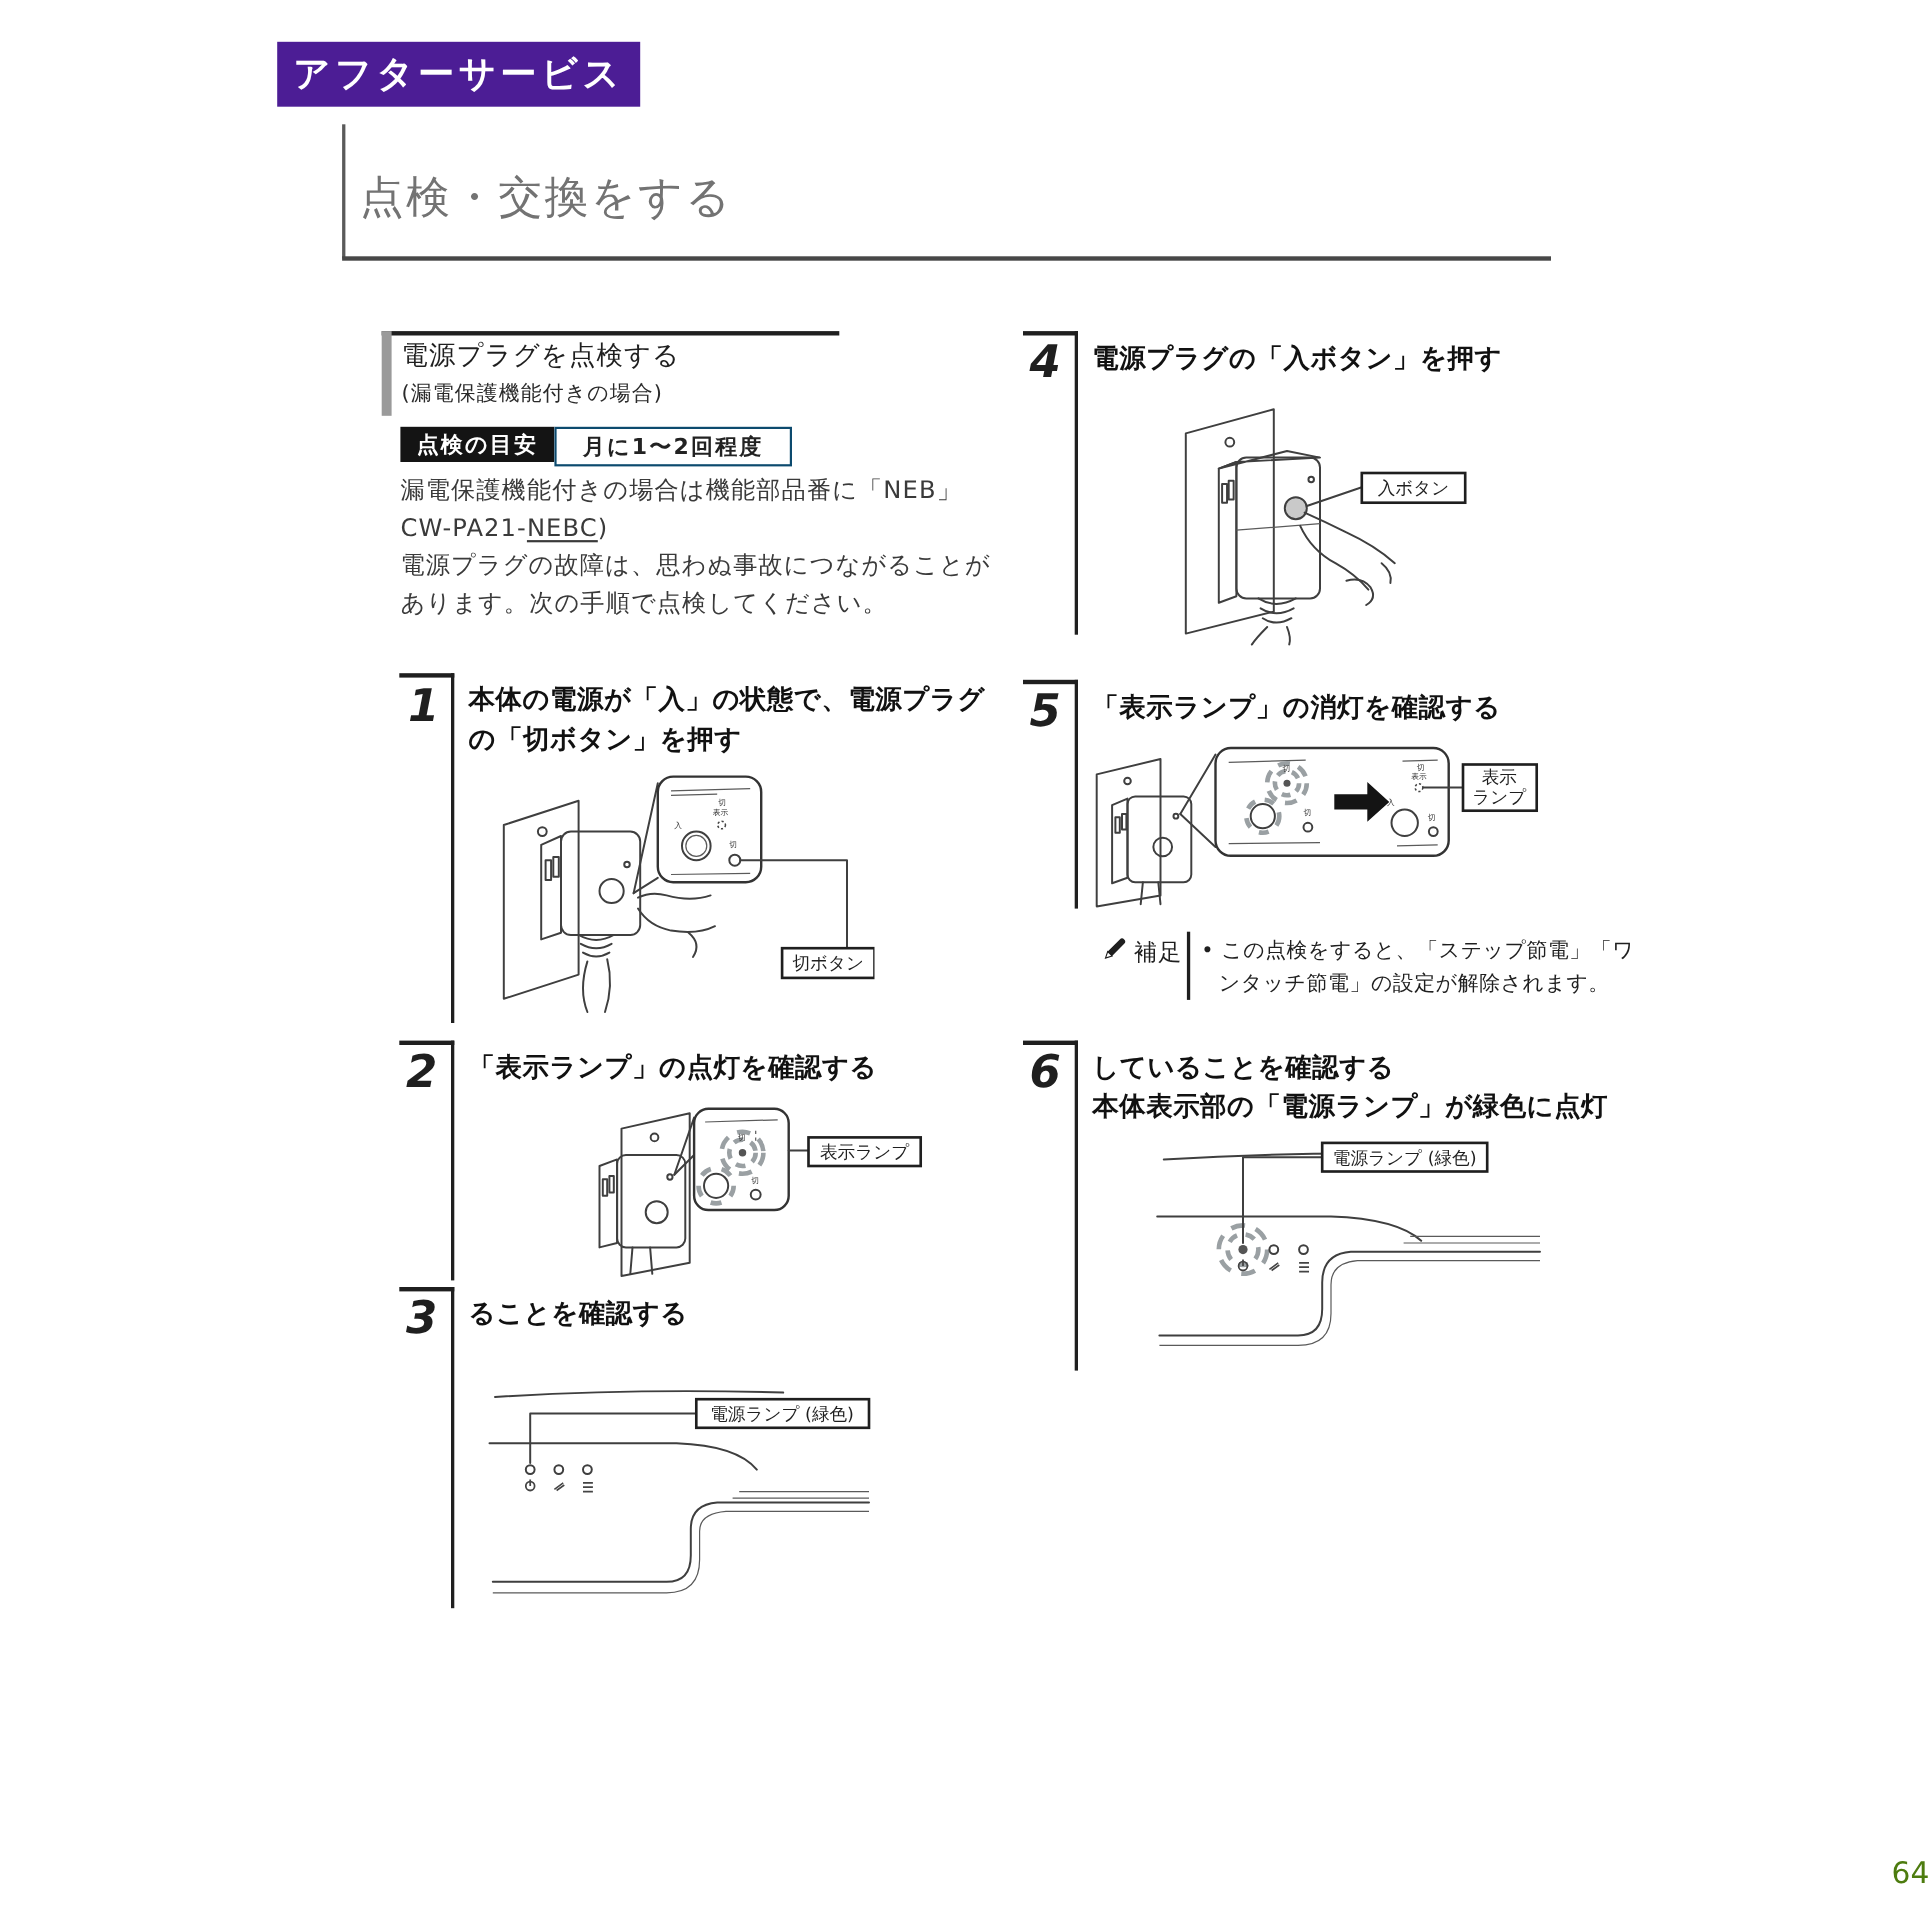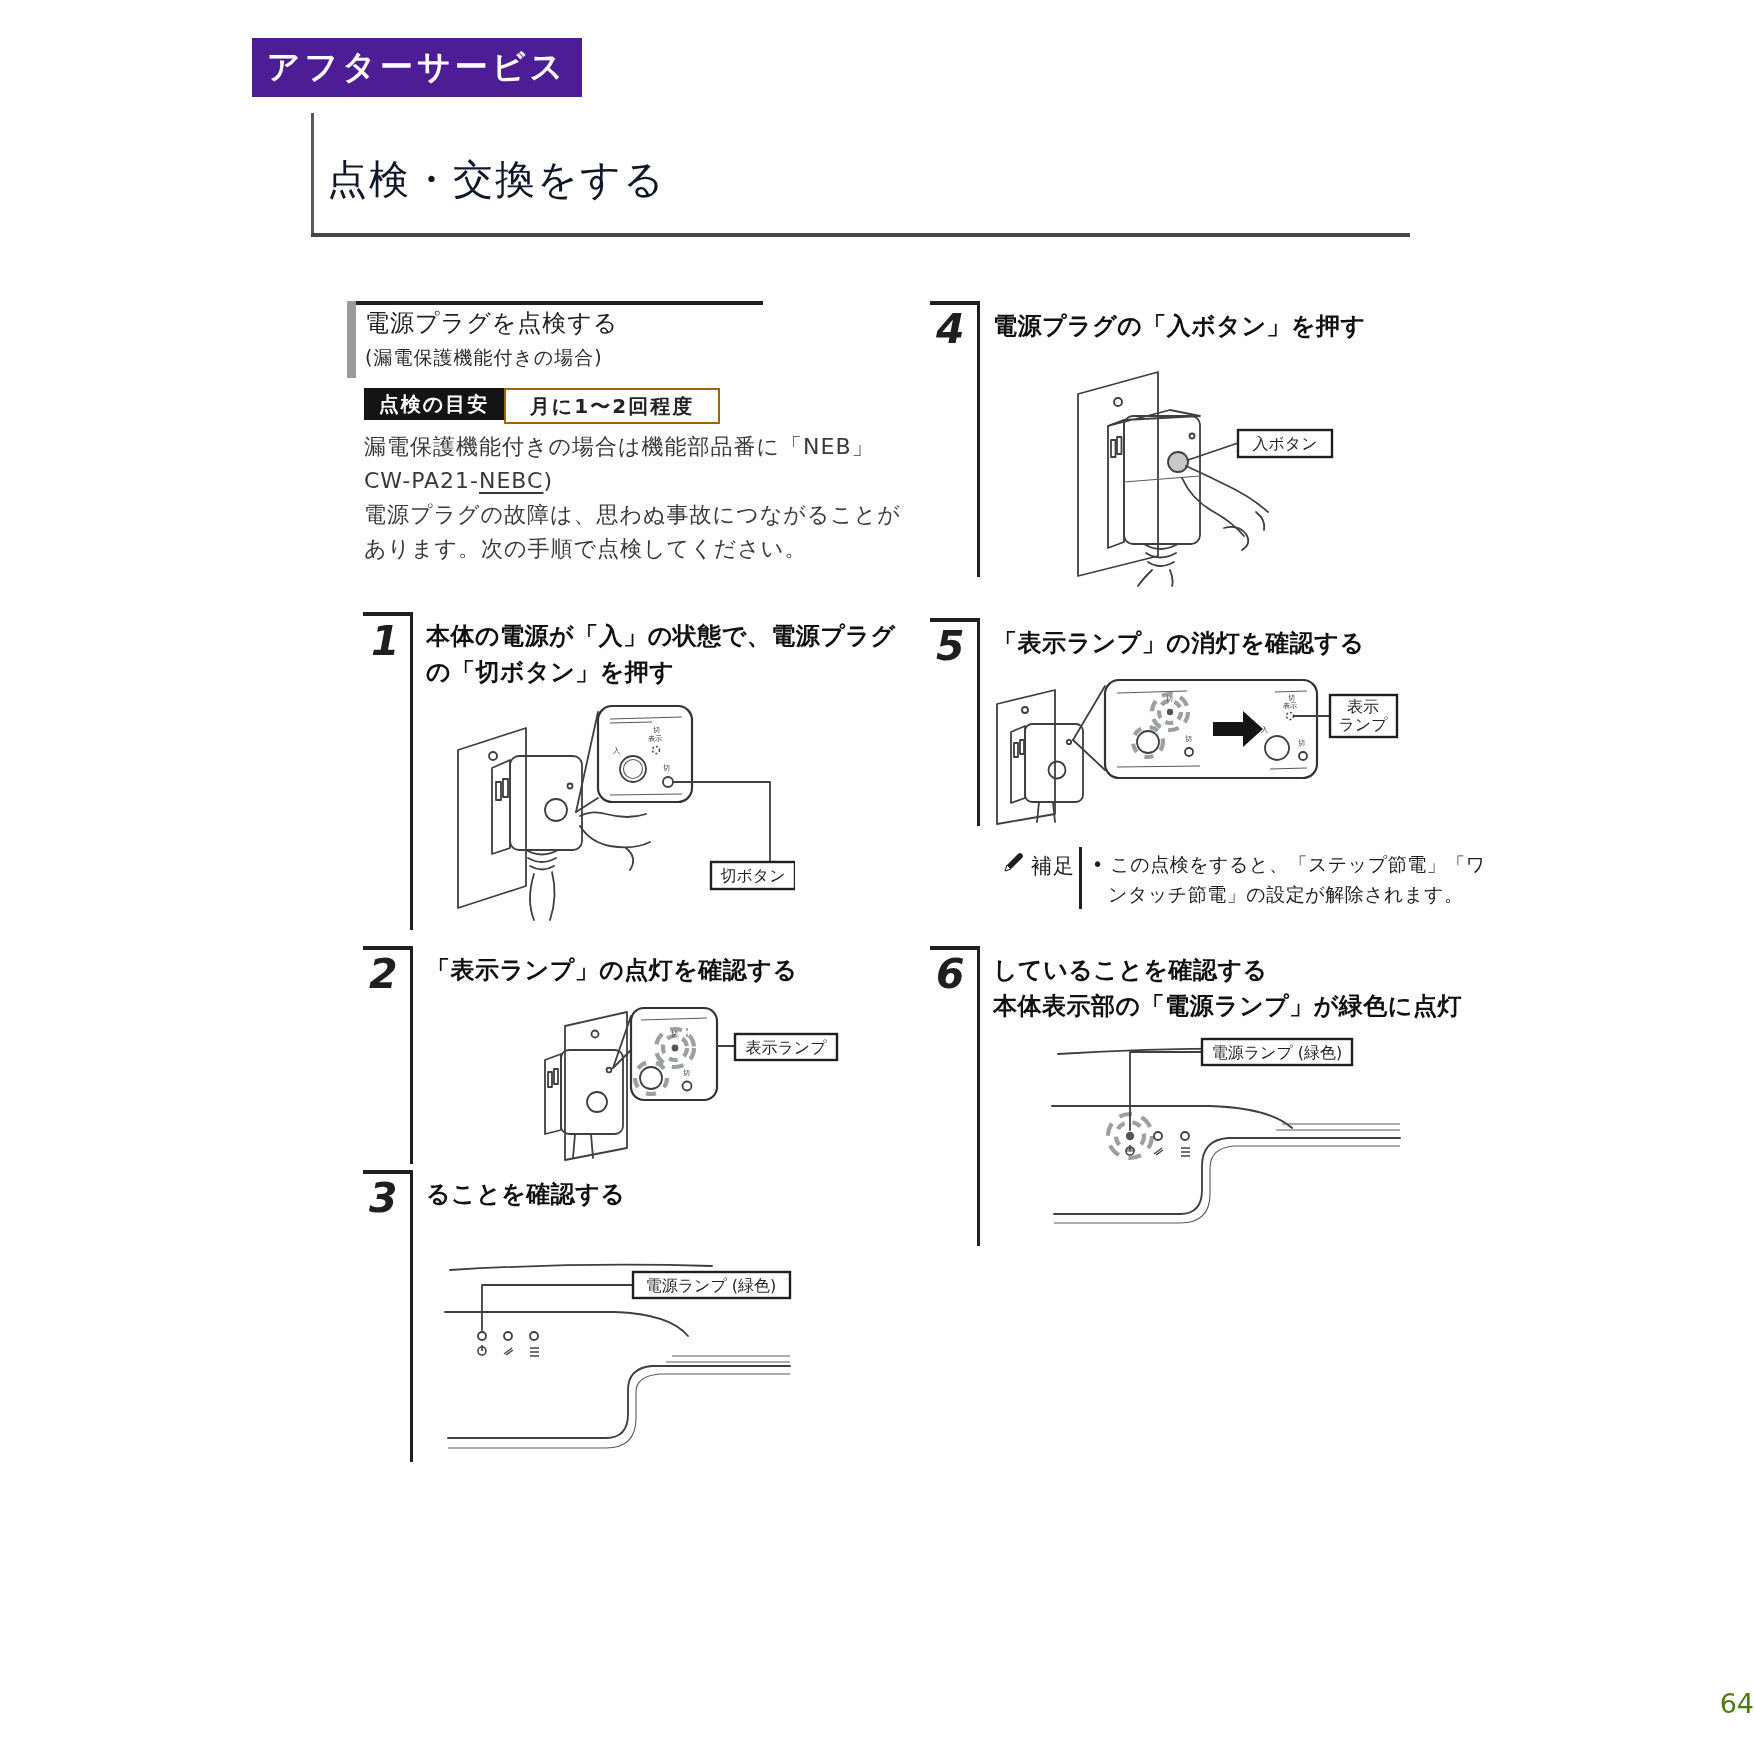--- a/index.html
+++ b/index.html
@@ -3,32 +3,32 @@
 <meta charset="utf-8">
 <style>
   html,body{margin:0;padding:0;background:#fff;}
   .page{position:relative;width:1754px;height:1754px;background:#ffffff;
         font-family:"DejaVu Sans",sans-serif;color:#222;overflow:hidden;}
   .abs{position:absolute;}
   .nowrap{white-space:nowrap;}
 
   .badge{background:#4c1d95;color:#fff;font-weight:bold;font-size:33px;
          display:flex;align-items:center;justify-content:center;letter-spacing:4px;}
-  .title{font-size:40px;color:#0f172a;letter-spacing:2px;}
+  .title{font-size:40px;color:#737373;letter-spacing:2px;}
   .title-vline{background:#5a5a5a;}
   .title-rule{background:#474747;}
 
   .sec-topline{background:#1f1f1f;}
   .sec-graybar{background:#9a9a9a;}
   .sec-heading{font-size:24px;color:#1f1f1f;letter-spacing:1px;}
   .sec-sub{font-size:19px;color:#2a2a2a;letter-spacing:1px;}
 
   .guide-label{background:#141414;color:#fff;font-size:20px;font-weight:bold;
                display:flex;align-items:center;justify-content:center;letter-spacing:2px;}
-  .guide-value{border:2px solid #a16207;background:#fff;font-size:20px;font-weight:bold;
+  .guide-value{border:2px solid #0c4a6e;background:#fff;font-size:20px;font-weight:bold;
                display:flex;align-items:center;justify-content:center;letter-spacing:2px;}
 
   .body-line{font-size:22px;color:#3a3a3a;line-height:34px;letter-spacing:1px;white-space:nowrap;}
   .u{text-decoration:underline;text-underline-offset:4px;}
 
   .step-topline{background:#1f1f1f;height:4px;}
   .step-vline{background:#1f1f1f;width:3px;}
   .step-num{font-style:italic;font-weight:bold;font-size:41px;color:#1f1f1f;line-height:1;}
   .step-head{font-size:24px;font-weight:bold;color:#111;line-height:36px;white-space:nowrap;letter-spacing:0.5px;}
 

